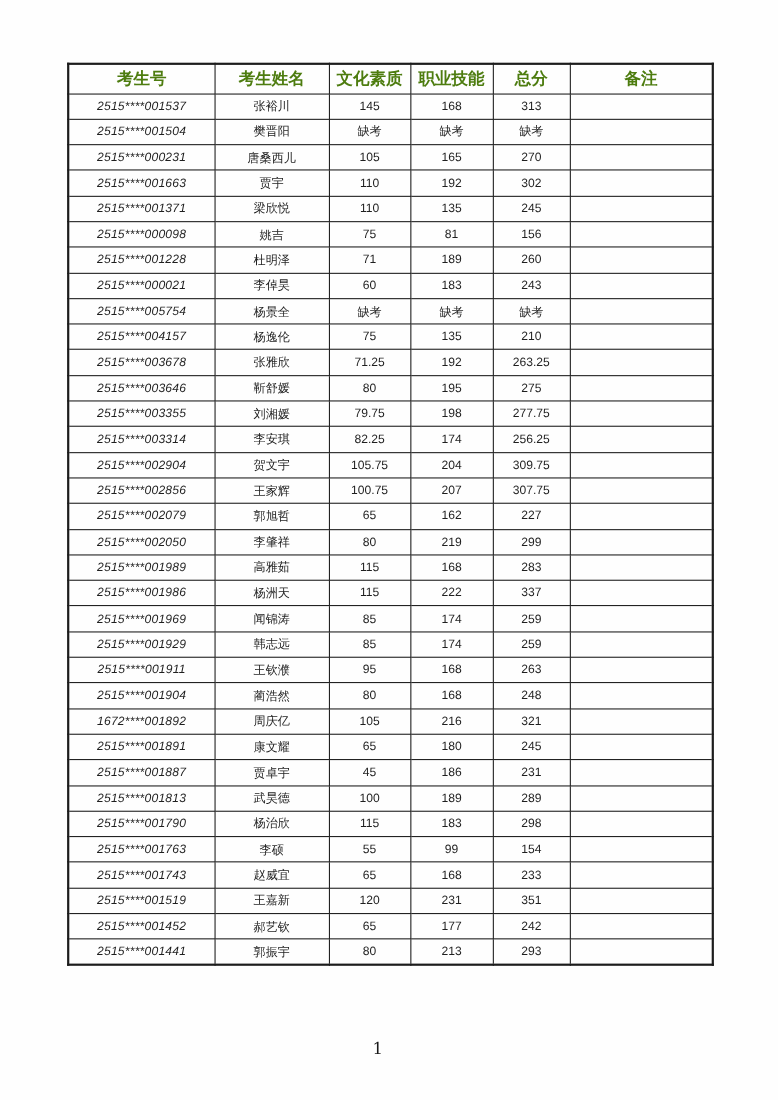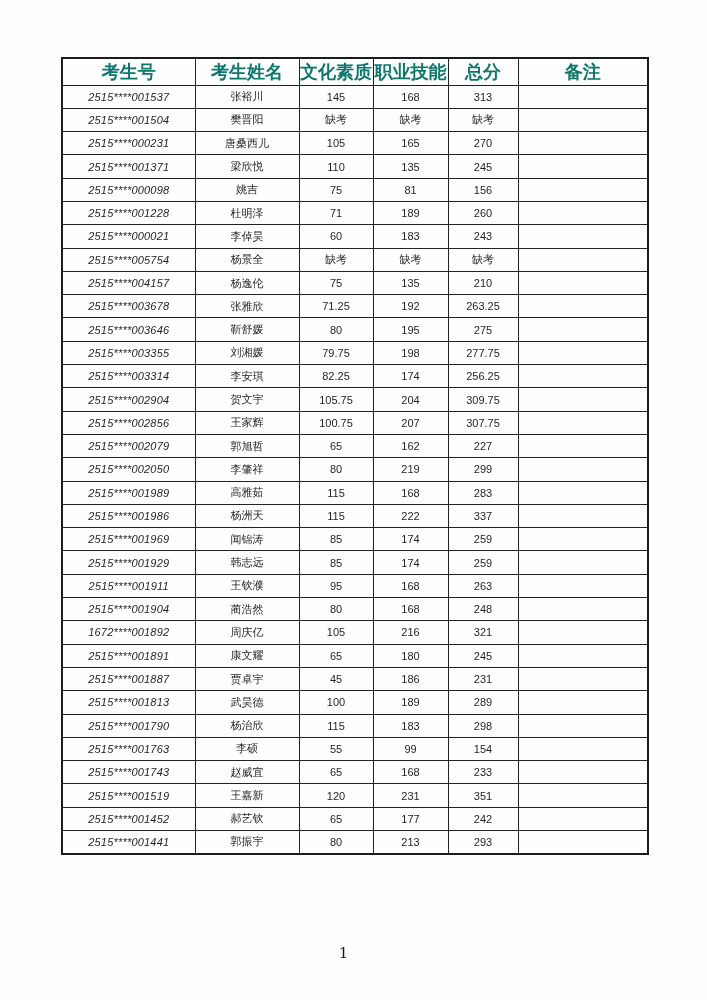--- a/index.html
+++ b/index.html
@@ -29,23 +29,23 @@
     border: 1.5px solid #222222;
     padding: 0;
     text-align: center;
     vertical-align: middle;
     box-sizing: border-box;
     overflow: hidden;
     white-space: nowrap;
   }
   table.score-table th {
     height: 27px;
-    font-size: 18px;
+    font-size: 15px;
     font-weight: bold;
-    color: #0f766e;
+    color: #4d7c0f;
     font-family: "Liberation Sans", sans-serif;
   }
   table.score-table td {
     height: 23.3px;
     font-size: 11px;
     color: #1f1f1f;
   }
   td.col-id {
     font-family: "Liberation Sans", sans-serif;
     font-size: 11.5px;
@@ -123,20 +123,28 @@
   </tr>
         <tr>
     <td class="col-id">2515****000231</td>
     <td class="col-name">唐桑西儿</td>
     <td class="col-score">105</td>
     <td class="col-score">165</td>
     <td class="col-score">270</td>
     <td class="col-remark"></td>
   </tr>
         <tr>
+    <td class="col-id">2515****001663</td>
+    <td class="col-name">贾宇</td>
+    <td class="col-score">110</td>
+    <td class="col-score">192</td>
+    <td class="col-score">302</td>
+    <td class="col-remark"></td>
+  </tr>
+        <tr>
     <td class="col-id">2515****001371</td>
     <td class="col-name">梁欣悦</td>
     <td class="col-score">110</td>
     <td class="col-score">135</td>
     <td class="col-score">245</td>
     <td class="col-remark"></td>
   </tr>
         <tr>
     <td class="col-id">2515****000098</td>
     <td class="col-name">姚吉</td>

